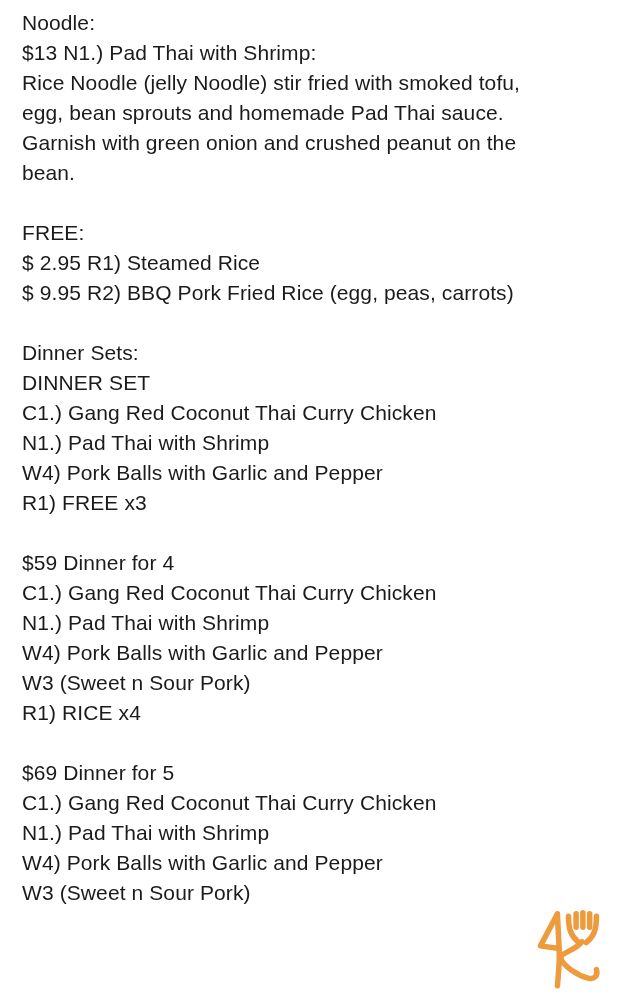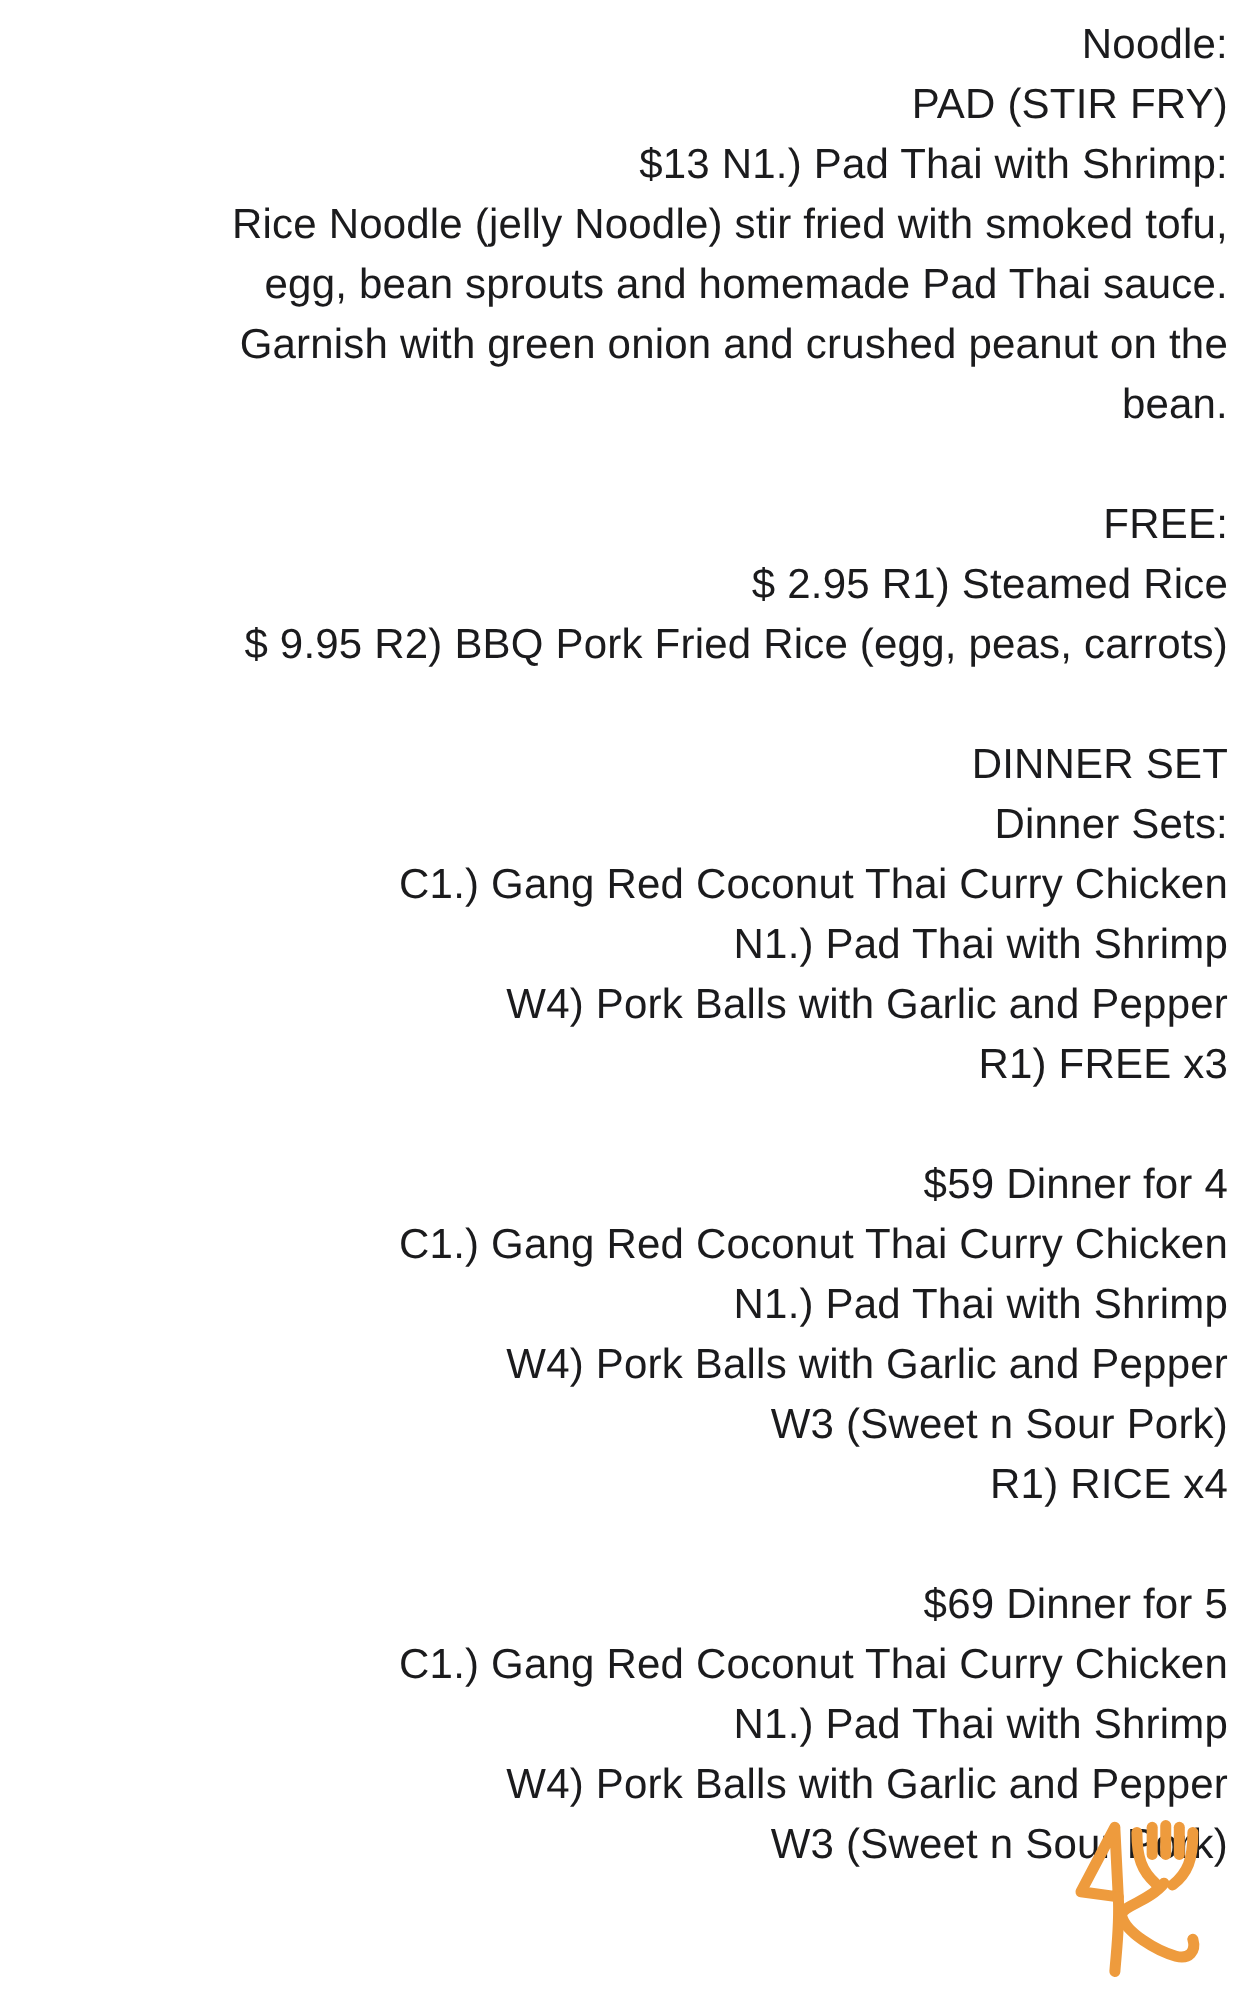--- a/index.html
+++ b/index.html
@@ -17,56 +17,54 @@
   .menu {
     position: absolute;
     top: 8px;
     left: 22px;
     right: 8px;
     color: #1b1b1d;
     font-size: 21px;
     line-height: 30px;
     letter-spacing: 0.1px;
     font-weight: 400;
-    text-align: right;
   }
   .line {
     height: 30px;
     white-space: nowrap;
     overflow: visible;
   }
   .logo {
     position: absolute;
     right: 12px;
     bottom: 4px;
     width: 78px;
     height: 96px;
   }
 </style>
 </head>
 <body>
 
 <div class="menu">
 
   <div class="line">Noodle:</div>
-  <div class="line">PAD (STIR FRY)</div>
   <div class="line">$13 N1.) Pad Thai with Shrimp:</div>
   <div class="line">Rice Noodle (jelly Noodle) stir fried with smoked tofu,</div>
   <div class="line">egg, bean sprouts and homemade Pad Thai sauce.</div>
   <div class="line">Garnish with green onion and crushed peanut on the</div>
   <div class="line">bean.</div>
   <div class="line"></div>
 
   <div class="line">FREE:</div>
   <div class="line">$ 2.95 R1) Steamed Rice</div>
   <div class="line">$ 9.95 R2) BBQ Pork Fried Rice (egg, peas, carrots)</div>
   <div class="line"></div>
 
+  <div class="line">Dinner Sets:</div>
   <div class="line">DINNER SET</div>
-  <div class="line">Dinner Sets:</div>
 
   <div class="line">C1.) Gang Red Coconut Thai Curry Chicken</div>
   <div class="line">N1.) Pad Thai with Shrimp</div>
   <div class="line">W4) Pork Balls with Garlic and Pepper</div>
   <div class="line">R1) FREE x3</div>
   <div class="line"></div>
 
   <div class="line">$59 Dinner for 4</div>
   <div class="line">C1.) Gang Red Coconut Thai Curry Chicken</div>
   <div class="line">N1.) Pad Thai with Shrimp</div>

